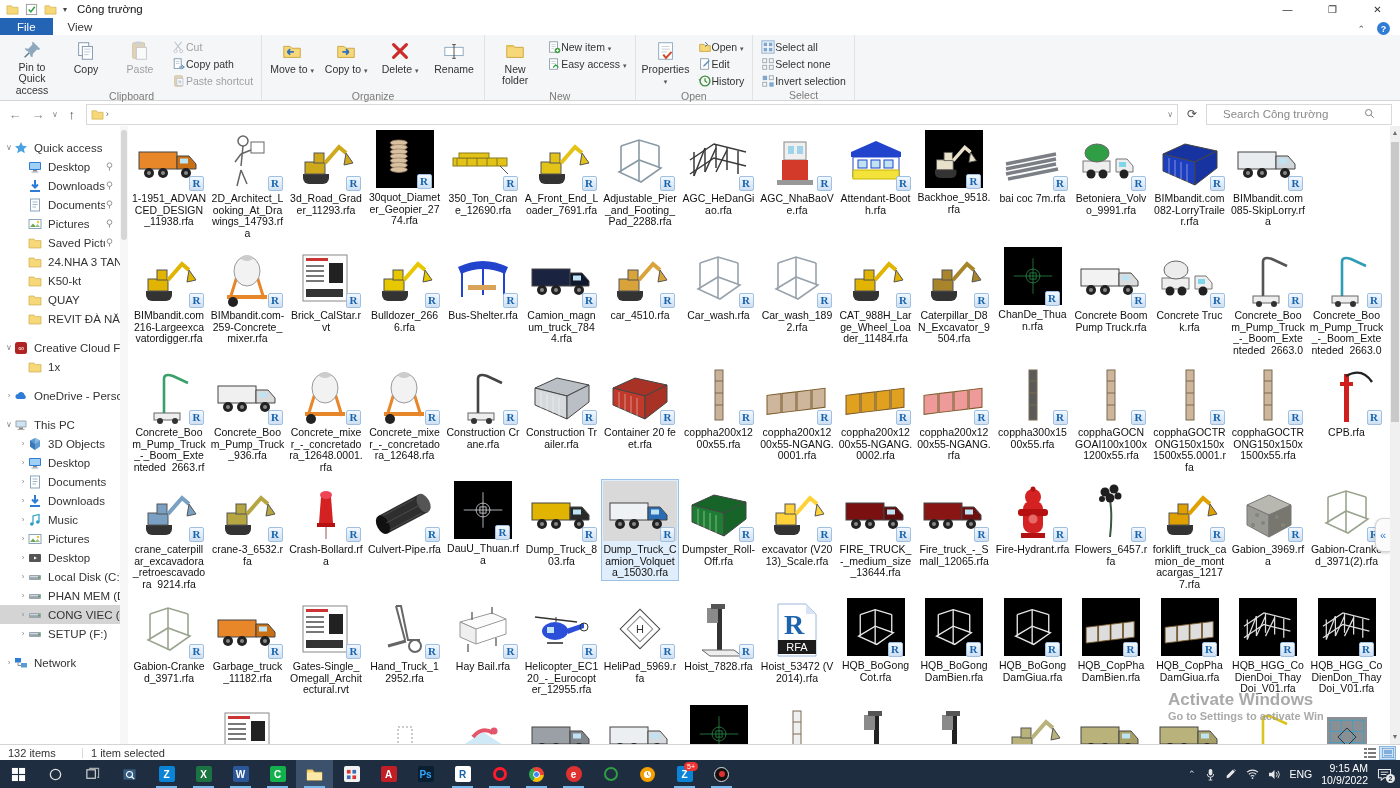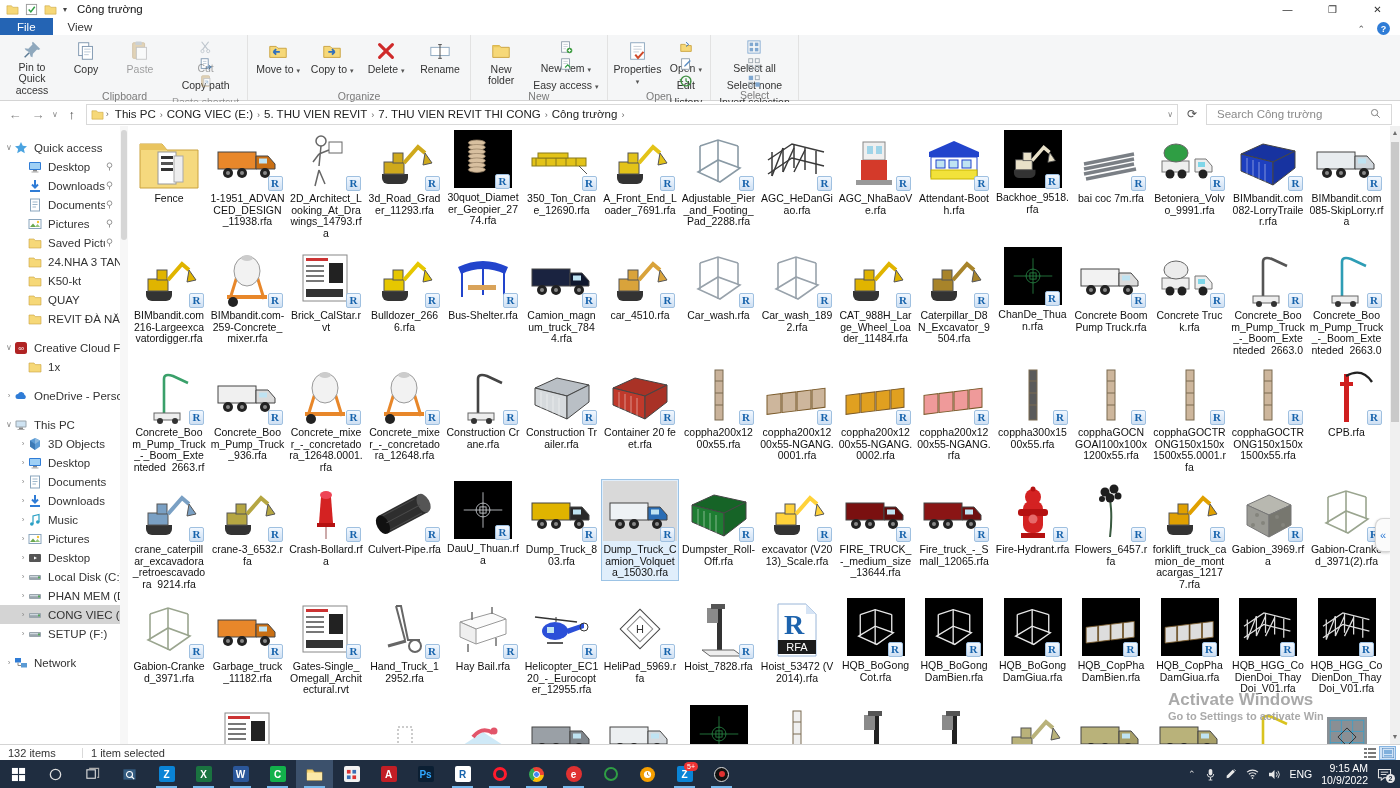--- a/index.html
+++ b/index.html
@@ -26,36 +26,36 @@
   .helpq{width:13px;height:13px;border-radius:50%;background:#2f7cd6;color:#fff;font-size:9px;font-weight:bold;display:flex;align-items:center;justify-content:center;}
 
   
   .ribbon{position:absolute;top:35px;left:0;right:0;height:66px;background:#f5f6f7;border-bottom:1px solid #d4d4d4;display:flex;align-items:stretch;padding-left:2px;}
   .rgroup{display:flex;flex-direction:column;border-right:1px solid #e2e2e2;padding:1px 3px 0 3px;}
   .rbody{display:flex;align-items:flex-start;flex:1;}
   .rbig{display:flex;flex-direction:column;align-items:center;width:54px;padding:2px 1px;border:1px solid transparent;background:none;font-family:inherit;font-size:10.5px;color:#333;line-height:1.08;height:54px;}
   .rbig .ric{height:24px;display:flex;align-items:center;}
   .rbig .rtxt{text-align:center;margin-top:1px;}
   .rstack{display:flex;flex-direction:column;justify-content:flex-start;padding-top:2px;}
-  .rsmall{display:flex;align-items:center;gap:8px;font-size:10.5px;color:#333;padding:1px 4px;height:17px;background:none;border:1px solid transparent;font-family:inherit;flex-direction:column;}
+  .rsmall{display:flex;align-items:center;gap:0;font-size:10.5px;color:#333;padding:1px 4px;height:17px;background:none;border:1px solid transparent;font-family:inherit;}
   .disabled{opacity:.45;}
   .dd{font-size:7px;color:#555;}
   .rlabel{font-size:10.5px;color:#7a7a7a;text-align:center;height:14px;}
 
   
   .addressbar{position:absolute;top:102px;left:0;right:0;height:24px;display:flex;align-items:center;background:#fff;padding:0 8px 0 6px;gap:5px;}
   .navbtn{width:18px;height:18px;display:flex;align-items:center;justify-content:center;font-size:13px;color:#888;}
   .navbtn.up{color:#444;}
   .navchev{font-size:8px;color:#888;}
   .addrfield{flex:1;height:21px;border:1px solid #d9d9d9;display:flex;align-items:center;padding:0 4px;gap:2px;background:#fff;}
   .crumb{font-size:11.5px;color:#222;padding:0 4px;white-space:nowrap;}
   .crumbsep{font-size:9px;color:#666;}
   .addr-end{margin-left:auto;display:flex;align-items:center;gap:8px;color:#666;}
   .refreshbtn{font-size:12px;color:#555;width:18px;text-align:center;}
-  .searchbox{width:186px;height:21px;border:1px solid #d9d9d9;display:flex;align-items:center;padding:0 10px;color:#8a8a8a;font-size:11.5px;background:#fff;}
+  .searchbox{width:186px;height:21px;border:1px solid #d9d9d9;display:flex;align-items:center;padding:0 16px;color:#8a8a8a;font-size:11.5px;background:#fff;}
   .searchbox .ph{flex:1;}
 
   
   .main{position:absolute;top:126px;left:0;right:0;bottom:44px;display:flex;background:#fff;}
   .sidebar{width:120px;overflow:hidden;padding-top:12px;}
   .sitem{height:19px;display:flex;align-items:center;font-size:11.5px;color:#333;white-space:nowrap;}
   .sitem.sel{background:#d4d4d4;}
   .sitem .chv{width:10px;font-size:8px;color:#888;text-align:center;flex:none;}
   .sitem .sic{width:15px;height:14px;flex:none;margin-right:5px;display:inline-flex;}
   .sitem .slabel{overflow:hidden;}
@@ -392,21 +392,20 @@
     <span class="navbtn">→</span>
     <span class="navchev">∨</span>
     <span class="navbtn up">↑</span>
     <div class="addrfield">
       <span class="qicon" style="width:13px;height:13px;display:inline-flex">
           <svg viewBox="0 0 14 14">
             <path d="M1 3h5l1.3 1.6H13V12H1z" fill="#f6d878" stroke="#c9a23f" stroke-width=".6"></path>
           </svg>
         </span>
       <span class="crumbsep">›</span>
-      <span id="crumbs"><span class="crumb">This PC</span><span class="crumbsep">›</span><span class="crumb">CONG VIEC (E:)</span><span class="crumbsep">›</span><span class="crumb">5. THU VIEN REVIT</span><span class="crumbsep">›</span><span class="crumb">7. THU VIEN REVIT THI CONG</span><span class="crumbsep">›</span><span class="crumb">Công trường</span><span class="crumbsep">›</span></span>
       <span class="addr-end">
           <span class="navchev">∨</span>
         </span>
     </div>
     <span class="refreshbtn">⟳</span>
     <div class="searchbox">
       <span class="ph">Search Công trường</span>
       <span><svg viewBox="0 0 12 12" width="11" height="11">
             <circle cx="5" cy="5" r="3.4" fill="none" stroke="#777"></circle>
             <line x1="7.6" y1="7.6" x2="10.6" y2="10.6" stroke="#777"></line>
@@ -715,34 +714,20 @@
           </span>
           <span class="slabel">Network</span>
         </div>
       </div>
     <div class="sscroll">
         <span class="sthumb"></span>
       </div>
     <div class="filearea">
       <div id="rows">
           <div class="grow">
-            <div class="tile">
-              <div class="thumb">
-                <svg viewBox="0 0 70 58" width="70" height="58">
-                  <path d="M6 12h22l5 6h31v38H6z" fill="#f5d97e" stroke="#caa23f"></path>
-                  <path d="M6 12h22l5 6H6z" fill="#e9c45f"></path>
-                  <rect x="24" y="20" width="18" height="32" fill="#fff" stroke="#999"></rect>
-                  <rect x="27" y="24" width="12" height="3" fill="#333"></rect>
-                  <rect x="27" y="30" width="12" height="3" fill="#555"></rect>
-                  <rect x="27" y="36" width="12" height="3" fill="#333"></rect>
-                  <rect x="40" y="24" width="9" height="26" fill="#eee" stroke="#aaa"></rect>
-                </svg>
-              </div>
-              <div class="flabel">Fence</div>
-            </div>
             <div class="tile">
               <div class="thumb">
                 <svg viewBox="0 0 70 58" width="70" height="58">
                   <rect x="5" y="20" width="38" height="17" fill="#e8872a" stroke="#444"></rect>
                   <path d="M43 24h12l7 8v5H43z" fill="#c96f14" stroke="#444"></path>
                   <rect x="46" y="26.5" width="8" height="5" fill="#bfe3f2"></rect>
                   <g fill="#222">
                     <circle cx="15" cy="41" r="5"></circle>
                     <circle cx="29" cy="41" r="5"></circle>
                     <circle cx="52" cy="41" r="5"></circle>

